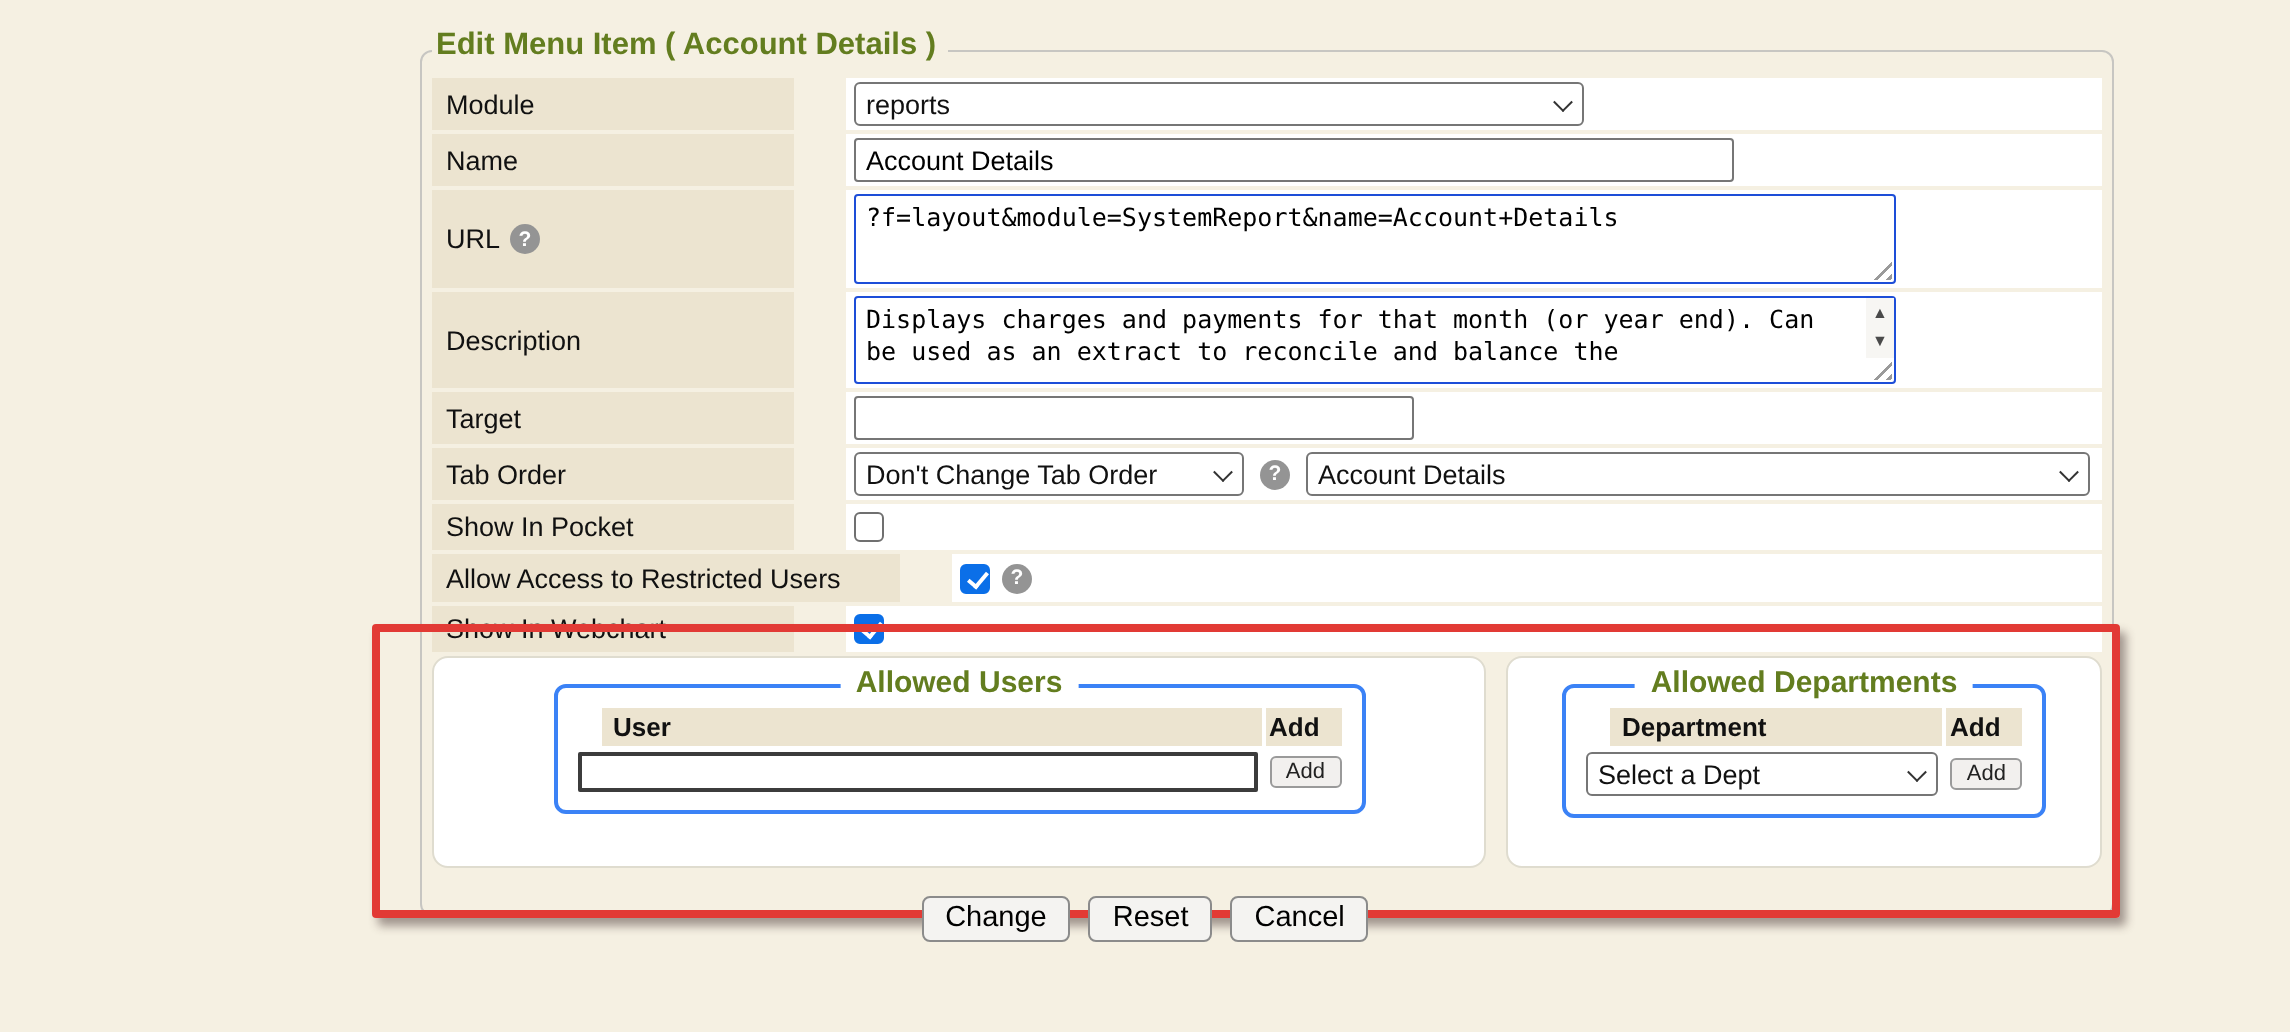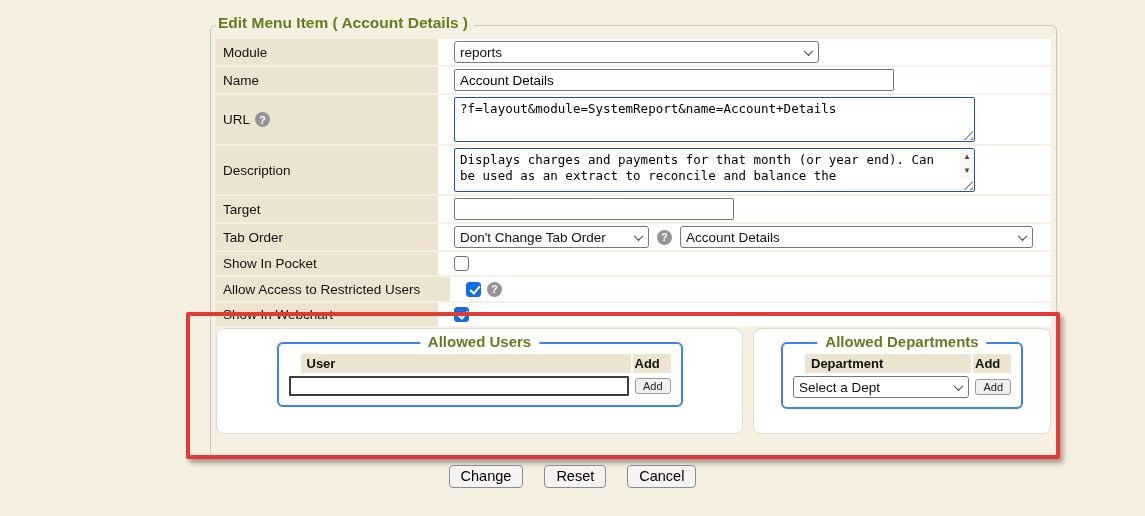--- a/index.html
+++ b/index.html
@@ -27,33 +27,34 @@
     padding: 0 6px 0 2px;
     font-size: 15.5px;
     font-weight: bold;
     color: #637d1f;
     white-space: nowrap;
   }
   .rows { padding: 13px 5px 0 5px; }
 
   .row { display: flex; margin-bottom: 2px; }
   .label-cell {
-    width: 222px;
+    width: 181px;
     background: #ece4d0;
     padding: 3px 2px 3px 7px;
     font-size: 13.5px;
     display: flex; align-items: center; gap: 5px;
     flex-shrink: 0;
   }
   .control-cell {
     flex: 1;
     background: #ffffff;
-    padding: 2px 16px;
+    padding: 2px 4px;
     display: flex; align-items: center; gap: 8px;
     min-height: 25px;
+    margin-left: 26px;
   }
 
   
   .select {
     height: 22px;
     border: 1px solid #767676;
     border-radius: 3px;
     background: #fff;
     display: flex; align-items: center;
     padding: 0 6px 0 5px;
@@ -210,22 +211,22 @@
     border: 4px solid #e23a35;
     border-radius: 2px;
     box-shadow: 3px 4px 5px rgba(60,40,40,0.45);
     z-index: 6;
     pointer-events: none;
   }
 
   
   .actions {
     position: absolute;
-    left: 0; top: 465px; width: 100%;
-    display: flex; justify-content: center; gap: 21px;
+    left: 0; top: 448px; width: 100%;
+    display: flex; justify-content: center; gap: 9px;
     z-index: 7;
   }
   .btn {
     font-family: "Liberation Sans", sans-serif;
     font-size: 14.5px;
     color: #000;
     background: #f4f3f1;
     border: 1.5px solid #8b8b8b;
     border-radius: 4px;
     padding: 2px 11px 3px;

